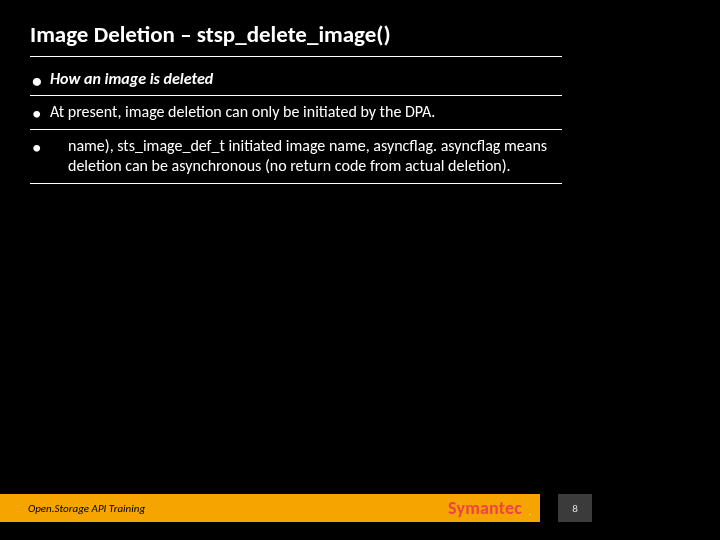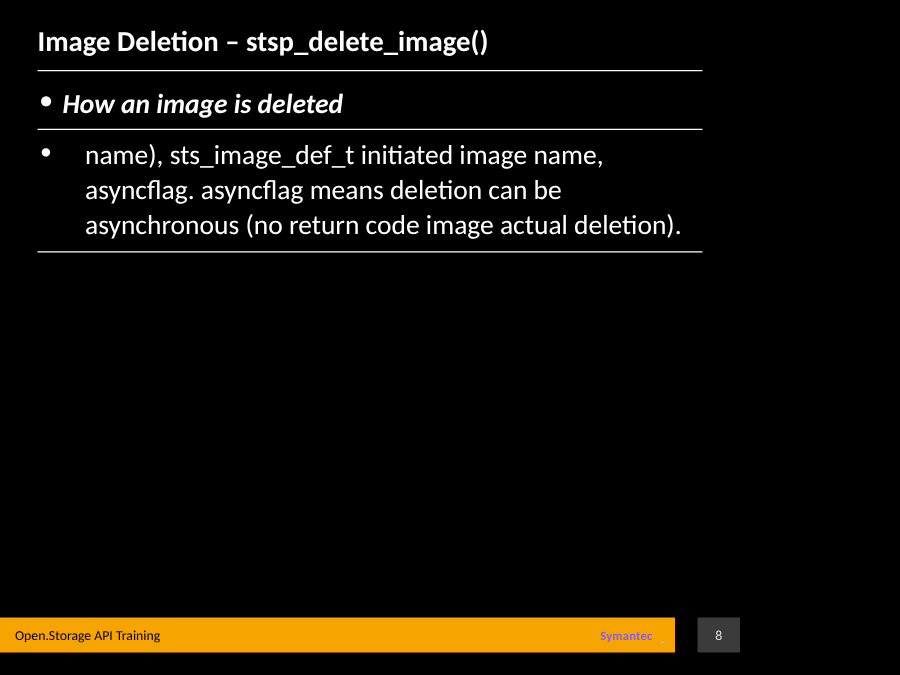--- a/index.html
+++ b/index.html
@@ -34,21 +34,21 @@
   }
   ul.bullets {
     list-style: none;
     padding: 0;
     margin: 0;
   }
   ul.bullets > li {
     position: relative;
     padding: 6px 0 6px 20px;
     border-bottom: 1px solid #fff;
-    font-size: 22px;
+    font-size: 16px;
     line-height: 1.28;
   }
   ul.bullets > li:last-child {
     border-bottom: 1px solid #fff;
   }
   ul.bullets > li::before {
     content: "•";
     position: absolute;
     left: 2px;
     top: 6px;
@@ -70,40 +70,41 @@
     top: 0;
     width: 540px;
     height: 28px;
     background: #f6a400;
     display: flex;
     align-items: center;
   }
   .footer-label {
     color: #000;
     font-size: 11px;
-    padding-left: 12px;
+    padding-left: 28px;
     font-weight: 500;
+    font-style: italic;
   }
   .logo-wrap {
     position: absolute;
     right: 62px;
     top: 0;
     height: 28px;
     display: flex;
     align-items: center;
     gap: 6px;
   }
   .logo-check {
     width: 20px;
     height: 20px;
     position: relative;
   }
   .logo-text {
-    color: #8b5cf6;
-    font-size: 10px;
+    color: #ef4444;
+    font-size: 18px;
     font-weight: 600;
     letter-spacing: 0.2px;
   }
   .tm {
     font-size: 8px;
     color: #fff;
     position: relative;
     top: 4px;
     left: 1px;
   }
@@ -131,24 +132,27 @@
 <div class="slide">
 
   <div class="content">
     <div class="title">Image Deletion – stsp_delete_image()</div>
 
     <ul class="bullets">
       <li class="first-line">
         <span>How an image is deleted</span>
       </li>
       <li>
+        <span>At present, image deletion can only be initiated by the DPA.</span>
+      </li>
+      <li>
         <span class="indent">
           <span>name), sts_image_def_t initiated image name, </span><span class="i">asyncflag</span><span>. </span>
           <span class="i">asyncflag</span><span> means deletion can be asynchronous (no return code </span>
-          <span>image actual deletion).</span>
+          <span>from actual deletion).</span>
         </span>
       </li>
     </ul>
   </div>
 
   <div class="footer">
     <div class="footer-bar">
       <span class="footer-label">Open.Storage API Training</span>
     </div>
 

